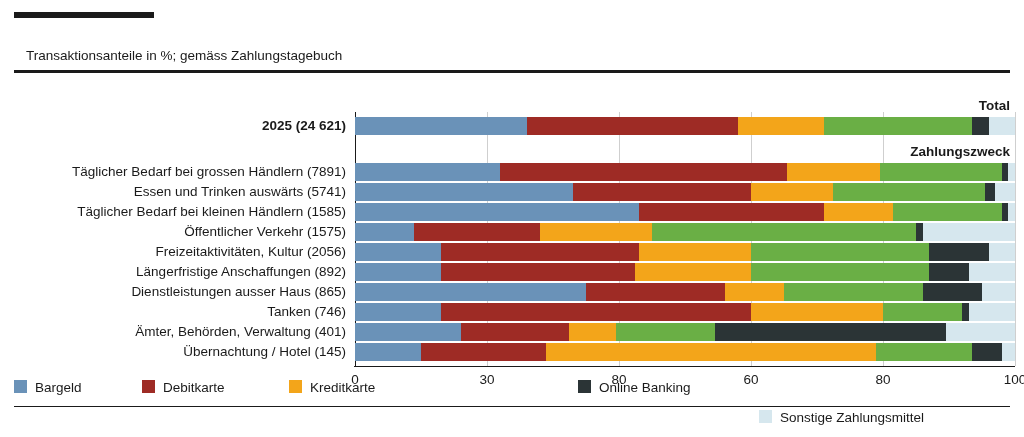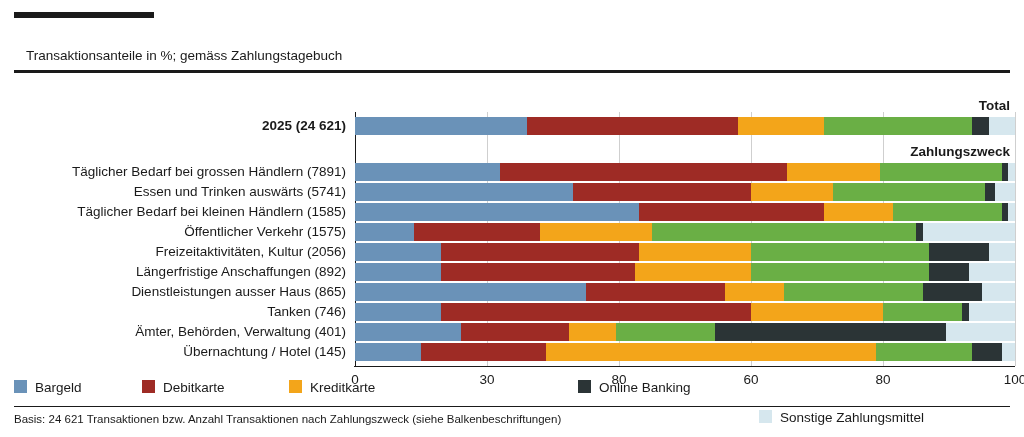--- a/index.html
+++ b/index.html
@@ -249,15 +249,14 @@
 
   <div class="legend" id="legend">
       <div class="legend-item" style="left: 0px;"><span class="legend-swatch" style="background: rgb(106, 146, 184);"></span><span class="legend-text">Bargeld</span></div>
       <div class="legend-item" style="left: 128px;"><span class="legend-swatch" style="background: rgb(158, 43, 37);"></span><span class="legend-text">Debitkarte</span></div>
       <div class="legend-item" style="left: 275px;"><span class="legend-swatch" style="background: rgb(243, 165, 26);"></span><span class="legend-text">Kreditkarte</span></div>
       <div class="legend-item" style="left: 564px;"><span class="legend-swatch" style="background: rgb(43, 52, 54);"></span><span class="legend-text">Online Banking</span></div>
       <div class="legend-item" style="left: 745px; margin-top: 30px;"><span class="legend-swatch" style="background: rgb(214, 231, 238);"></span><span class="legend-text">Sonstige Zahlungsmittel</span></div>
     </div>
 
   <div class="footer-rule"></div>
-  <div class="footnote">Basis: 24 621 Transaktionen bzw. Anzahl Transaktionen nach Zahlungszweck (siehe Balkenbeschriftungen)</div>
 
 </div>
 
 </body></html>

